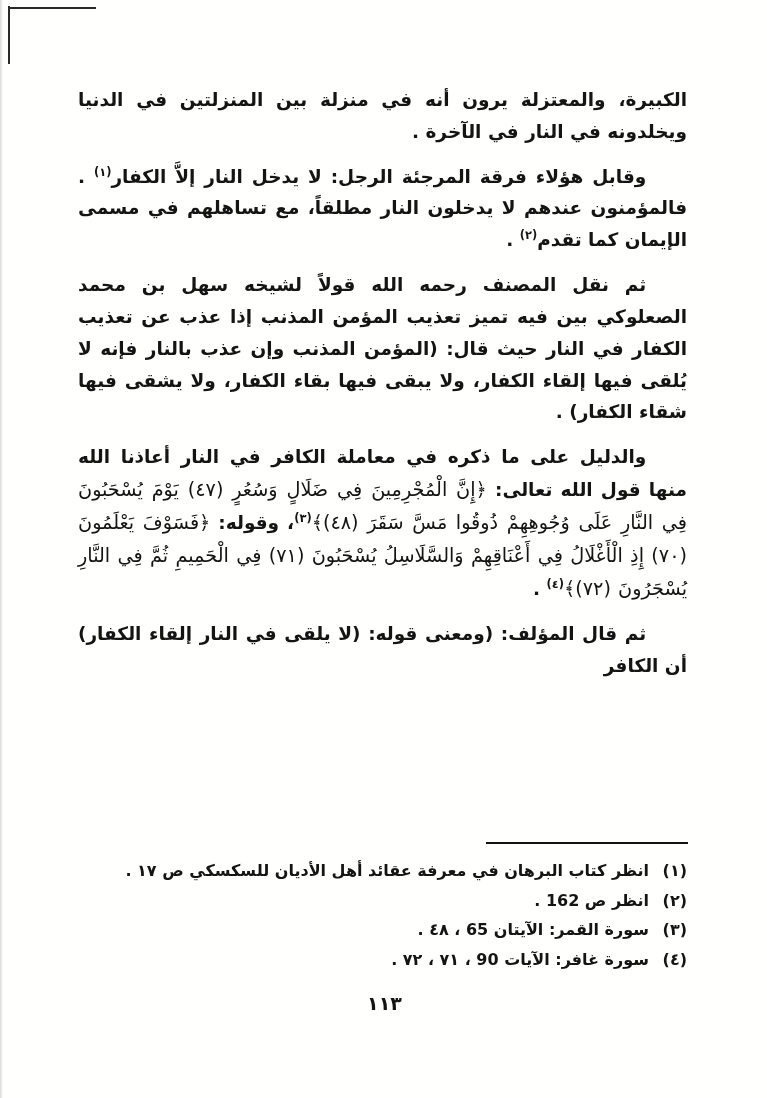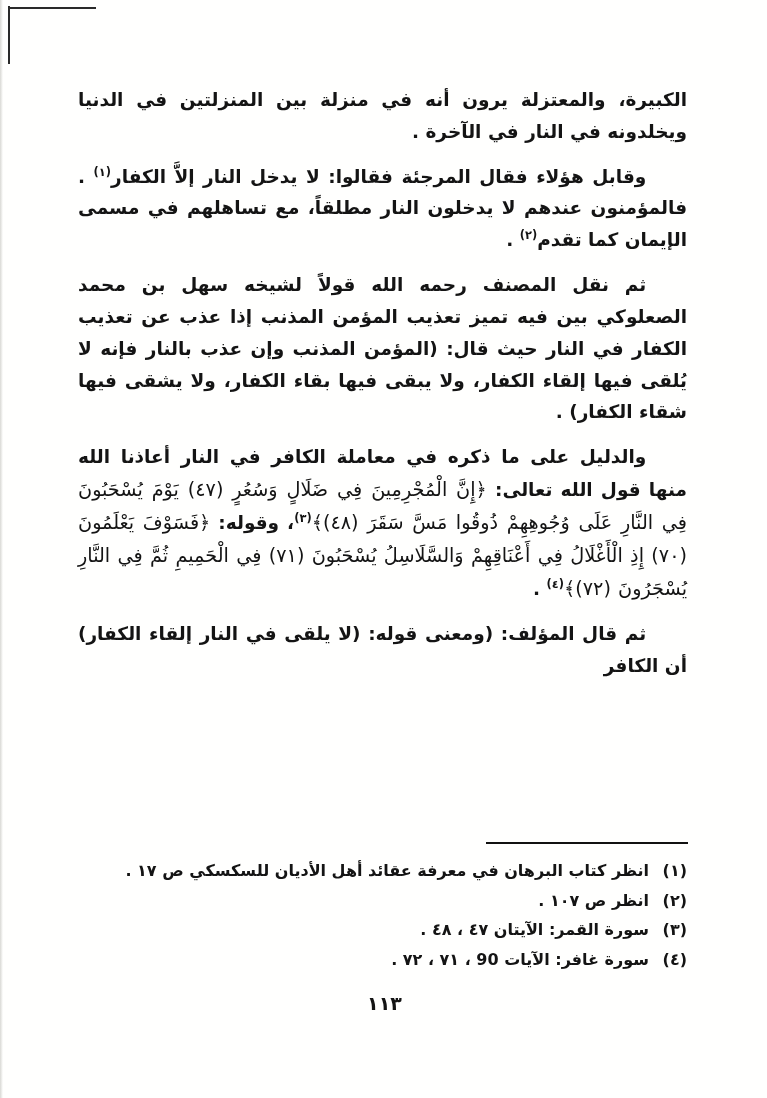--- a/index.html
+++ b/index.html
@@ -126,21 +126,21 @@
   <div class="edge-top"></div>
   <div class="edge-left"></div>
 
   <div class="text-block">
 
     <p class="para no-indent">
       <span>الكبيرة، والمعتزلة يرون أنه في منزلة بين المنزلتين في الدنيا ويخلدونه في النار في الآخرة .</span>
     </p>
 
     <p class="para">
-      <span>وقابل هؤلاء فقال المرجئة فقالوا: لا يدخل النار إلاَّ الكفار</span><sup class="fnref">(١)</sup><span> . فالمؤمنون عندهم لا يدخلون النار مطلقاً، مع تساهلهم في مسمى الإيمان كما تقدم</span><sup class="fnref">(٢)</sup><span> .</span>
+      <span>وقابل هؤلاء فرقة المرجئة الرجل: لا يدخل النار إلاَّ الكفار</span><sup class="fnref">(١)</sup><span> . فالمؤمنون عندهم لا يدخلون النار مطلقاً، مع تساهلهم في مسمى الإيمان كما تقدم</span><sup class="fnref">(٢)</sup><span> .</span>
     </p>
 
     <p class="para">
       <span>ثم نقل المصنف رحمه الله قولاً لشيخه سهل بن محمد الصعلوكي بين فيه تميز تعذيب المؤمن المذنب إذا عذب عن تعذيب الكفار في النار حيث قال: (المؤمن المذنب وإن عذب بالنار فإنه لا يُلقى فيها إلقاء الكفار، ولا يبقى فيها بقاء الكفار، ولا يشقى فيها شقاء الكفار) .</span>
     </p>
 
 
     <p class="para">
       <span>والدليل على ما ذكره في معاملة الكافر في النار أعاذنا الله منها قول الله تعالى: </span><span class="quran">﴿إِنَّ الْمُجْرِمِينَ فِي ضَلَالٍ وَسُعُرٍ (٤٧) يَوْمَ يُسْحَبُونَ فِي النَّارِ عَلَى وُجُوهِهِمْ ذُوقُوا مَسَّ سَقَرَ (٤٨)﴾</span><sup class="fnref">(٣)</sup><span>، وقوله: </span><span class="quran">﴿فَسَوْفَ يَعْلَمُونَ (٧٠) إِذِ الْأَغْلَالُ فِي أَعْنَاقِهِمْ وَالسَّلَاسِلُ يُسْحَبُونَ (٧١) فِي الْحَمِيمِ ثُمَّ فِي النَّارِ يُسْجَرُونَ (٧٢)﴾</span><sup class="fnref">(٤)</sup><span> .</span>
     </p>
@@ -154,25 +154,25 @@
 
   <div class="footnote-rule"></div>
 
   <div class="footnotes">
     <div class="footnote">
       <span class="fn-marker">(١)</span>
       <span class="fn-text">انظر كتاب البرهان في معرفة عقائد أهل الأديان للسكسكي ص ١٧ .</span>
     </div>
     <div class="footnote">
       <span class="fn-marker">(٢)</span>
-      <span class="fn-text">انظر ص ١٠٧ .</span>
+      <span class="fn-text">انظر ص 162 .</span>
     </div>
     <div class="footnote">
       <span class="fn-marker">(٣)</span>
-      <span class="fn-text">سورة القمر: الآيتان ٤٧ ، ٤٨ .</span>
+      <span class="fn-text">سورة القمر: الآيتان 65 ، ٤٨ .</span>
     </div>
     <div class="footnote">
       <span class="fn-marker">(٤)</span>
       <span class="fn-text">سورة غافر: الآيات 90 ، ٧١ ، ٧٢ .</span>
     </div>
   </div>
 
   <div class="page-number">١١٣</div>
 
 </div>

